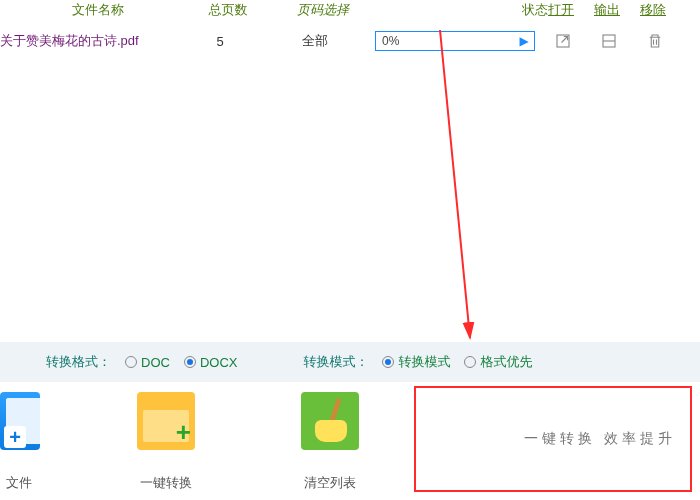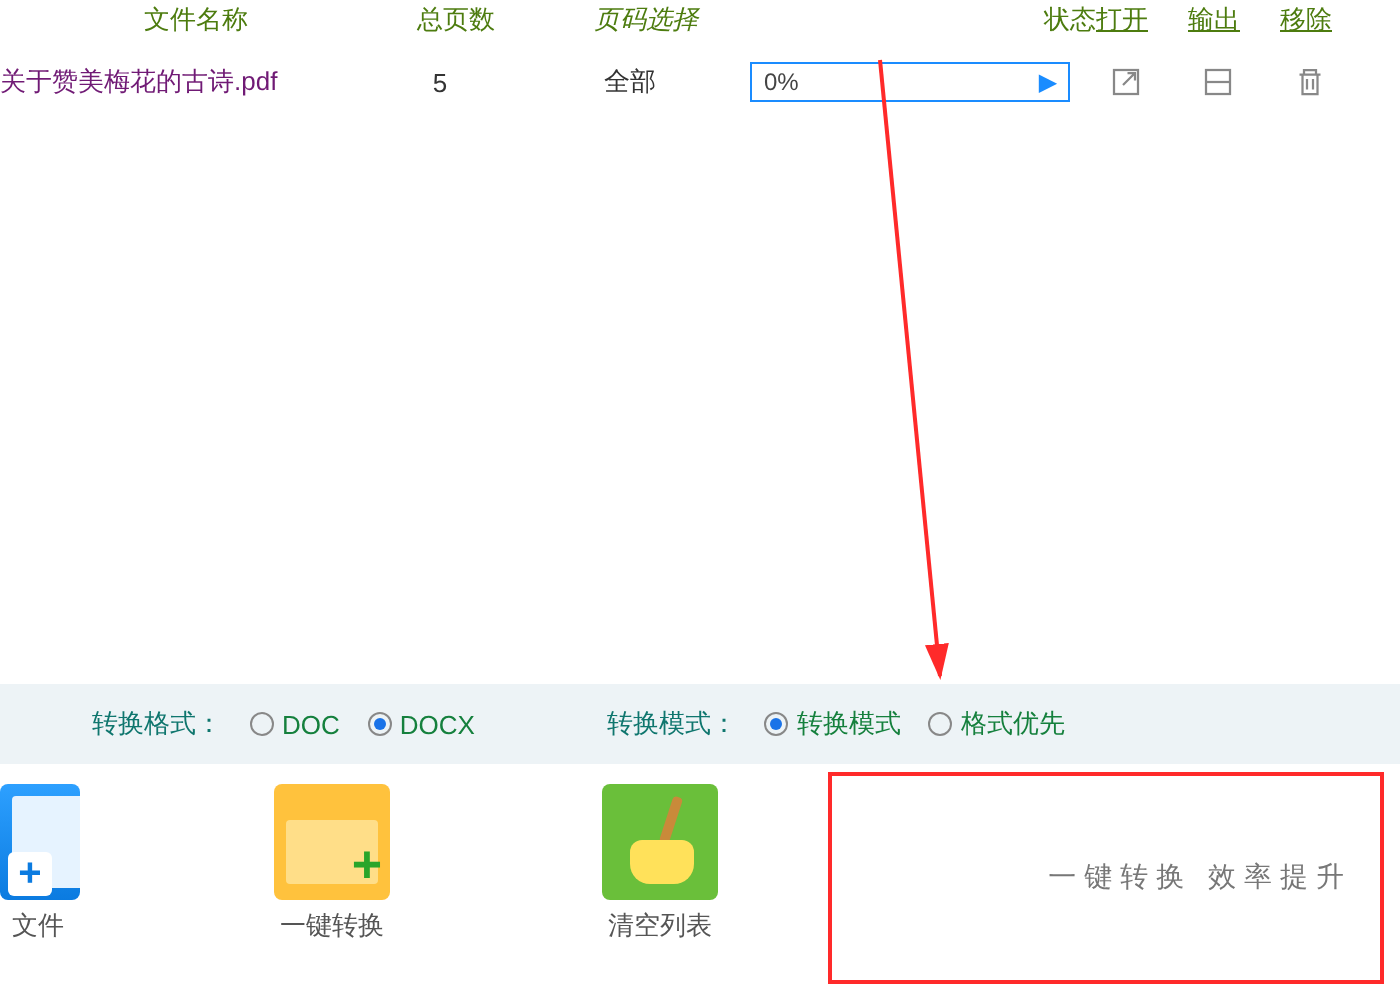--- a/index.html
+++ b/index.html
@@ -23,21 +23,21 @@
   .iconbtn{width:18px;height:18px;color:#888;display:flex;align-items:center;justify-content:center;}
   .iconbtn svg{width:18px;height:18px;stroke:#888;fill:none;stroke-width:1.5;}
   .options-bar{position:absolute;left:0;right:0;top:342px;height:40px;background:#edf3f6;display:flex;align-items:center;padding:0 46px;font-size:13px;}
   .opt-label{color:#0f766e;margin-right:6px;}
   .radio{width:12px;height:12px;border:1px solid #888;border-radius:50%;display:inline-flex;align-items:center;justify-content:center;margin:0 4px 0 8px;vertical-align:middle;}
   .radio.checked::after{content:"";width:6px;height:6px;background:#1a73e8;border-radius:50%;}
   .opt-val{color:#15803d;margin-right:6px;}
   .opt-group{display:flex;align-items:center;}
   .gap{width:60px;}
   .bottom-area{position:absolute;left:0;right:0;top:382px;bottom:0;background:#fff;display:flex;align-items:flex-start;padding-top:10px;}
-  .tool-item{display:flex;flex-direction:column;align-items:center;gap:4px;width:104px;}
+  .tool-item{display:flex;flex-direction:column;align-items:center;gap:24px;width:104px;}
   .tool-item .lbl{color:#555;font-size:13px;}
   .ico{width:58px;height:58px;border-radius:4px;position:relative;}
   .ico-file{background:linear-gradient(#2da0ff,#0b7be0);overflow:hidden;}
   .ico-file::before{content:"";position:absolute;left:6px;top:6px;width:42px;height:46px;background:#e6f3ff;border-radius:2px;}
   .ico-file::after{content:"+";position:absolute;left:4px;bottom:2px;color:#0b7be0;background:#fff;width:22px;height:22px;border-radius:3px;font-size:20px;font-weight:bold;display:flex;align-items:center;justify-content:center;}
   .ico-folder{background:#ffc23d;}
   .ico-folder::before{content:"";position:absolute;left:6px;top:18px;width:46px;height:32px;background:#ffde88;border-radius:2px;}
   .ico-folder::after{content:"+";position:absolute;right:4px;bottom:2px;color:#2aa52a;font-size:26px;font-weight:bold;}
   .ico-broom{background:#6abf3a;}
   .ico-broom::before{content:"";position:absolute;left:32px;top:6px;width:5px;height:24px;background:#c98a3a;transform:rotate(18deg);border-radius:2px;}

